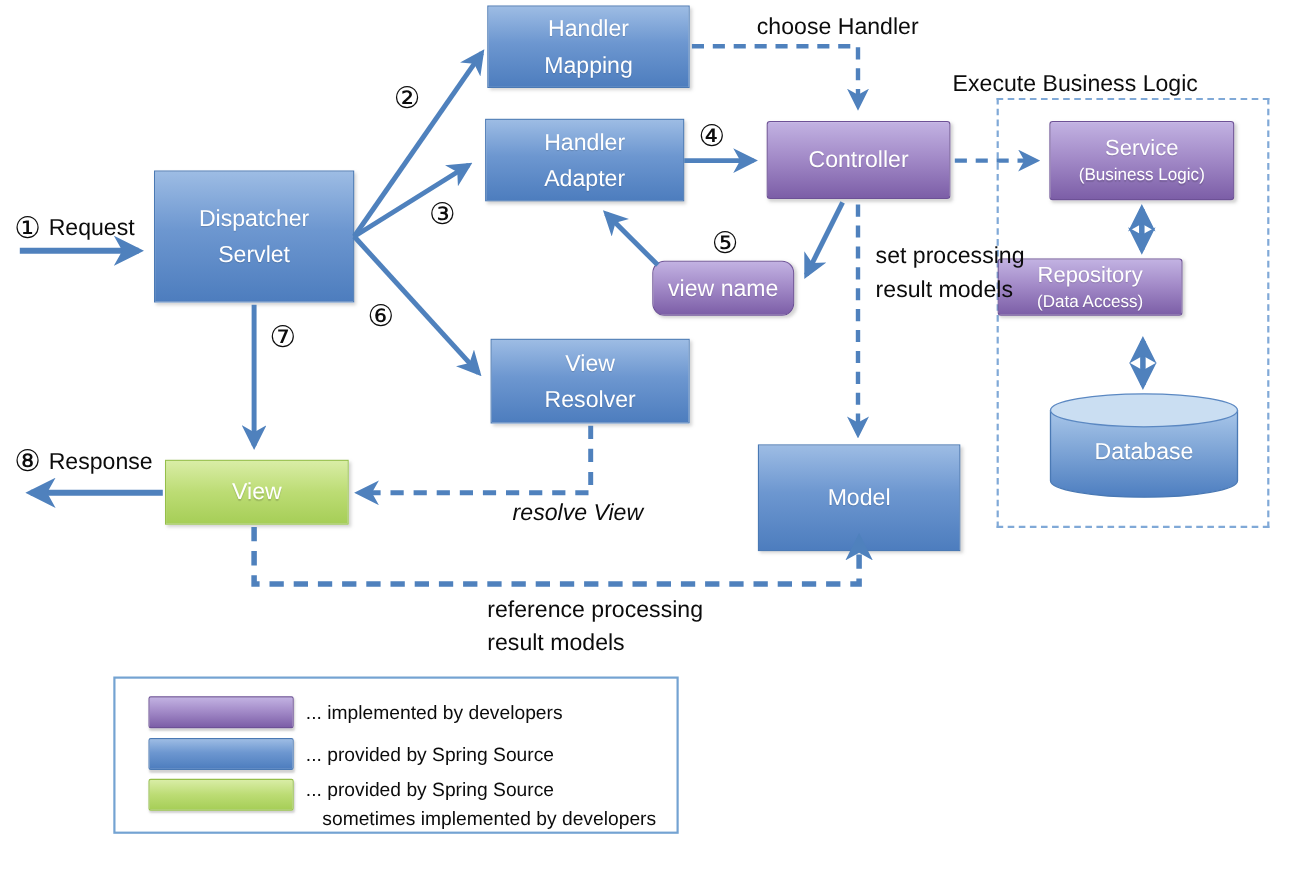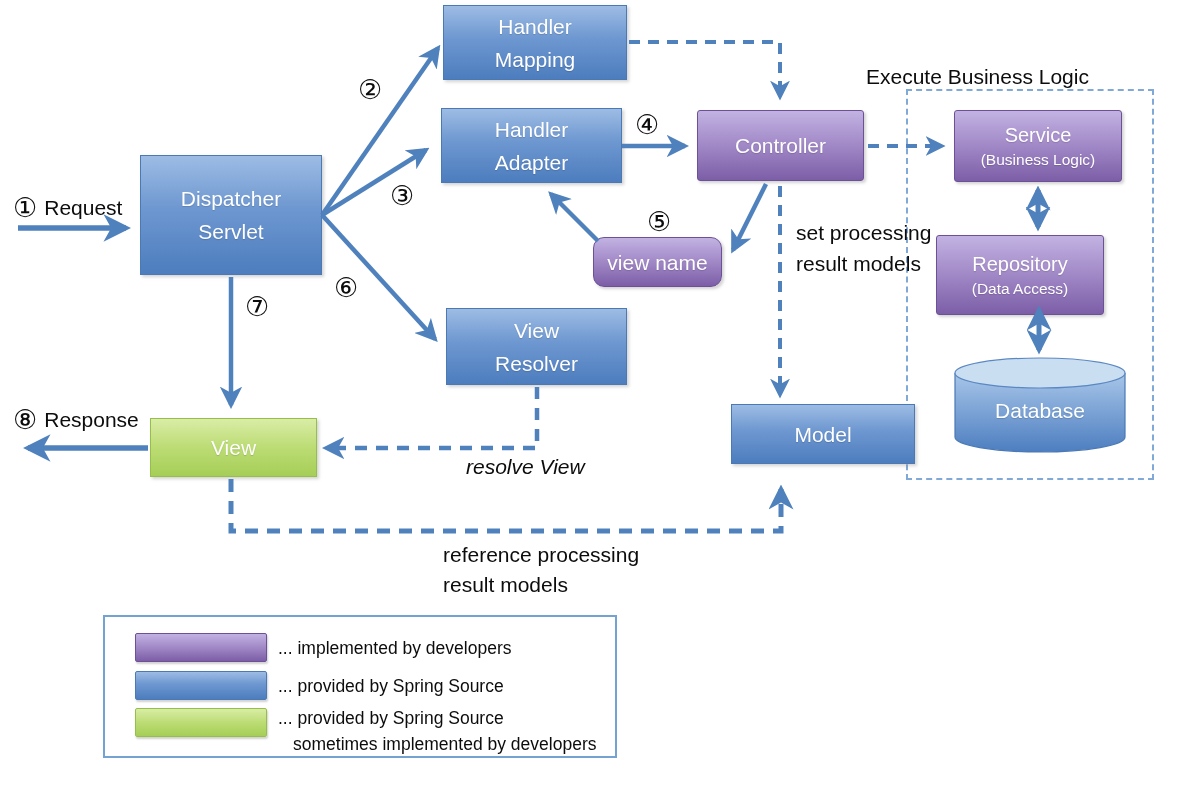--- a/index.html
+++ b/index.html
@@ -140,30 +140,30 @@
 
   <div class="node blue" style="left:446px;top:308px;width:181px;height:77px;">
     <span class="line">View</span>
     <span class="line">Resolver</span>
   </div>
 
   <div class="node green" style="left:150px;top:418px;width:167px;height:59px;">
     <span class="line">View</span>
   </div>
 
-  <div class="node blue" style="left:689px;top:404px;width:184px;height:60px;margin-left:42px;">
+  <div class="node blue" style="left:689px;top:404px;width:184px;height:97px;">
     <span class="line">Model</span>
   </div>
 
   <div class="node purple" style="left:954px;top:110px;width:168px;height:72px;">
     <span class="line" style="font-size:20px;line-height:27px;">Service</span>
     <span class="sub">(Business Logic)</span>
   </div>
 
-  <div class="node purple" style="left:936px;top:235px;width:168px;height:80px;">
+  <div class="node purple" style="left:907px;top:235px;width:168px;height:52px;">
     <span class="line" style="font-size:20px;line-height:27px;">Repository</span>
     <span class="sub">(Data Access)</span>
   </div>
 
   <svg style="position:absolute;left:953px;top:356px;z-index:2;" width="176" height="100">
     <defs>
       <linearGradient id="dbBody" x1="0" y1="0" x2="0" y2="1">
         <stop offset="0" stop-color="#a8c6e9"></stop>
         <stop offset="1" stop-color="#4d7ec0"></stop>
       </linearGradient>
@@ -185,20 +185,21 @@
     <span class="txt">Response</span>
   </div>
 
   <div class="stepnum" style="left:358px;top:76px;">②</div>
   <div class="stepnum" style="left:390px;top:182px;">③</div>
   <div class="stepnum" style="left:635px;top:111px;">④</div>
   <div class="stepnum" style="left:647px;top:208px;">⑤</div>
   <div class="stepnum" style="left:334px;top:274px;">⑥</div>
   <div class="stepnum" style="left:245px;top:293px;">⑦</div>
 
+  <div class="blacklabel" style="left:688px;top:10px;">choose Handler</div>
   <div class="blacklabel" style="left:866px;top:62px;">Execute Business Logic</div>
 
   <div class="blacklabel" style="left:796px;top:217px;line-height:31px;">
     <div>set processing</div>
     <div>result models</div>
   </div>
 
   <div class="blacklabel" style="left:466px;top:452px;font-style:italic;">resolve View</div>
 
   <div class="blacklabel" style="left:443px;top:540px;line-height:30px;">

